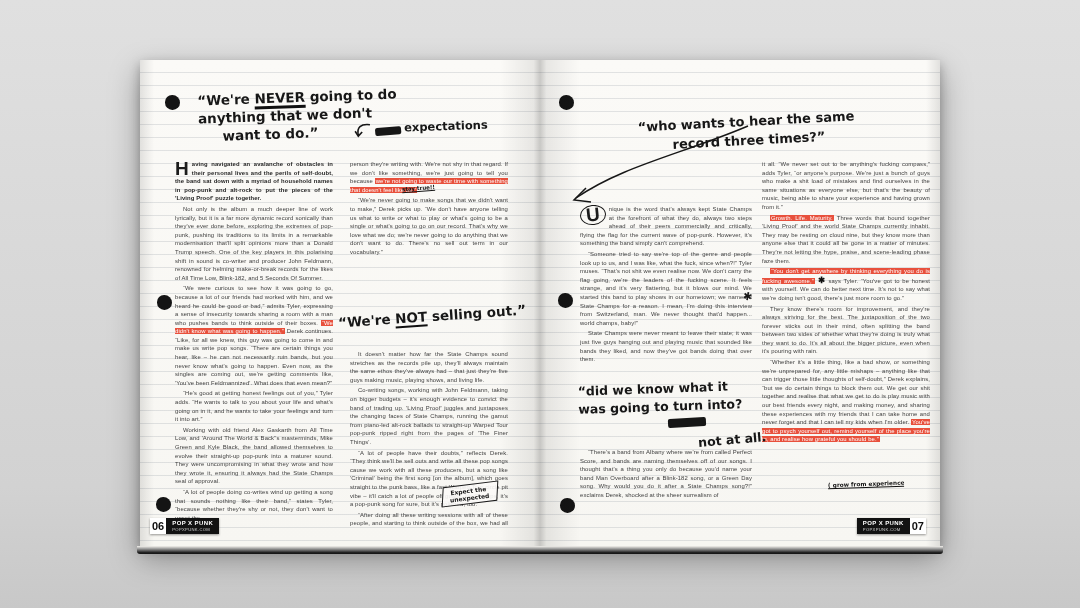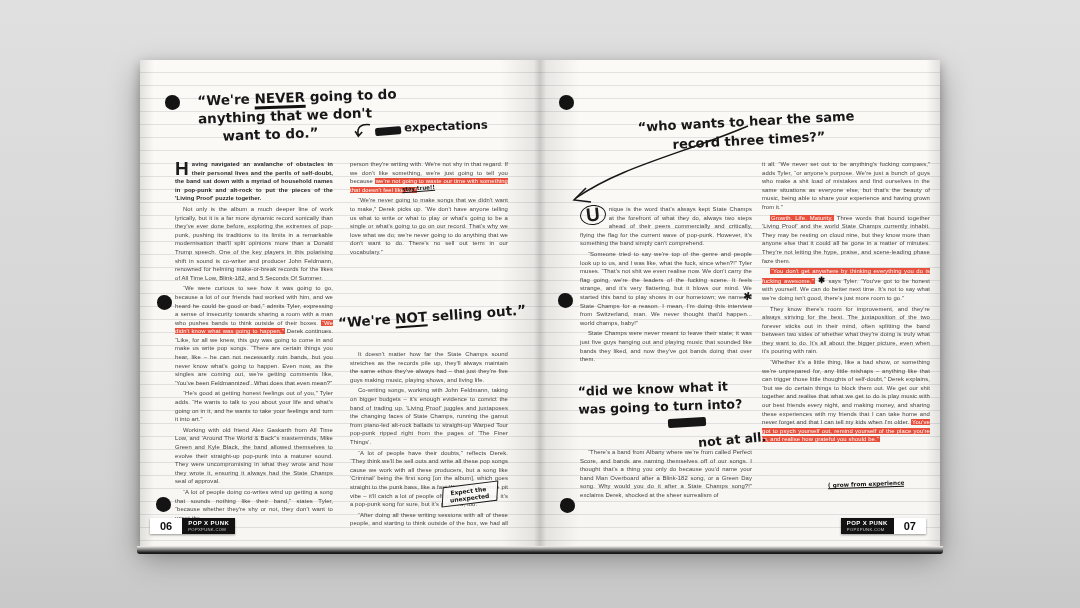--- a/index.html
+++ b/index.html
@@ -56,21 +56,21 @@
   .stamp{left:302px;top:424px;position:absolute;z-index:6;border:1.4px solid #1a1a1a;padding:2px 7px;
          transform:rotate(-7deg) skewX(-10deg);background:rgba(251,250,247,.9);}
   .stamp span{display:block;font-family:cursive,"DejaVu Sans",sans-serif;font-size:6px;font-weight:700;color:#161616;transform:skewX(10deg);line-height:7px;}
   .margin-star{left:203px;top:230px;font-size:11px;font-weight:700;transform:rotate(10deg);}
   .arrow-svg{position:absolute;z-index:6;}
 
   
   .footer{position:absolute;bottom:12px;display:flex;align-items:stretch;z-index:7;filter:drop-shadow(0 1px 1px rgba(0,0,0,.4));}
   .footer-left{left:10px;}
   .footer-right{right:14px;justify-content:center;}
-  .badge-num{background:#fff;color:#101010;font-weight:800;font-size:11px;padding:2px 10px;display:flex;align-items:center;}
+  .badge-num{background:#fff;color:#101010;font-weight:800;font-size:11px;padding:2px 2px;display:flex;align-items:center;}
   .badge-brand{background:#121212;color:#fff;padding:2px 6px;display:flex;flex-direction:column;justify-content:center;}
   .badge-brand .b1{font-size:6px;font-weight:800;letter-spacing:.4px;line-height:7px;}
   .badge-brand .b2{font-size:4.2px;color:#cfcfcf;line-height:5px;letter-spacing:.3px;}
 </style>
 </head>
 <body>
 
 <div class="scene">
   <div class="spread">
 

